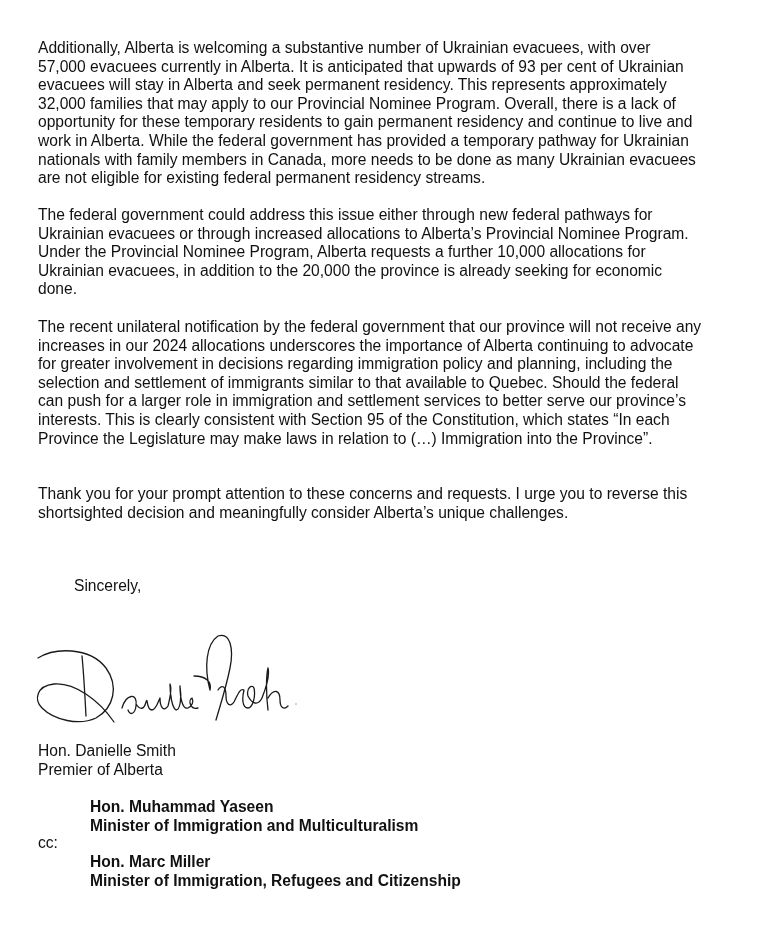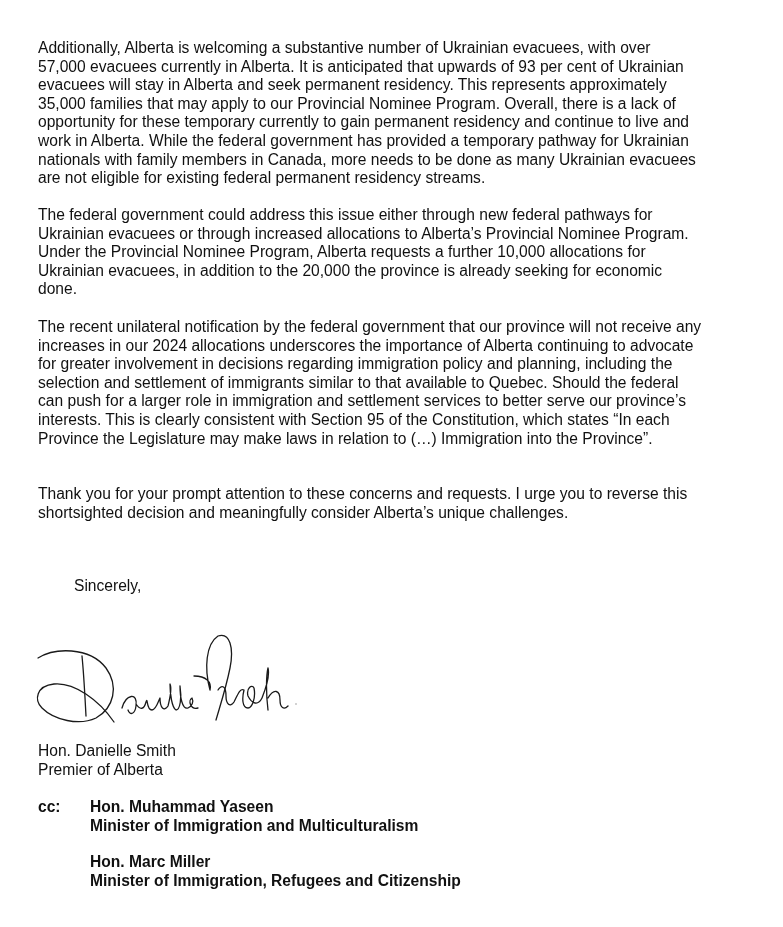--- a/index.html
+++ b/index.html
@@ -13,22 +13,22 @@
   </style>
 </head>
 <body>
 
 <div class="page">
 
   <div class="text" style="top:39px;">
     <span class="line">Additionally, Alberta is welcoming a substantive number of Ukrainian evacuees, with over</span>
     <span class="line">57,000 evacuees currently in Alberta. It is anticipated that upwards of 93 per cent of Ukrainian</span>
     <span class="line">evacuees will stay in Alberta and seek permanent residency. This represents approximately</span>
-    <span class="line">35,000 families that may apply to our Provincial Nominee Program. Overall, there is a lack of</span>
-    <span class="line">opportunity for these temporary currently to gain permanent residency and continue to live and</span>
+    <span class="line">32,000 families that may apply to our Provincial Nominee Program. Overall, there is a lack of</span>
+    <span class="line">opportunity for these temporary residents to gain permanent residency and continue to live and</span>
     <span class="line">work in Alberta. While the federal government has provided a temporary pathway for Ukrainian</span>
     <span class="line">nationals with family members in Canada, more needs to be done as many Ukrainian evacuees</span>
     <span class="line">are not eligible for existing federal permanent residency streams.</span>
   </div>
 
   <div class="text" style="top:206px;">
     <span class="line">The federal government could address this issue either through new federal pathways for</span>
     <span class="line">Ukrainian evacuees or through increased allocations to Alberta’s Provincial Nominee Program.</span>
     <span class="line">Under the Provincial Nominee Program, Alberta requests a further 10,000 allocations for</span>
     <span class="line">Ukrainian evacuees, in addition to the 20,000 the province is already seeking for economic</span>
@@ -61,21 +61,21 @@
       <path d="M184,62 C188,56 192,58 192,68 C192,76 196,80 200,74 C204,66 206,60 210,62 C208,70 208,80 214,80 C218,80 222,70 220,60 C218,56 212,60 214,68 C218,76 224,78 228,70 M228,70 C232,60 236,48 234,40 C232,48 232,66 234,82 M234,70 C240,60 246,62 246,72 C246,80 250,82 254,78"></path>
       <circle cx="262" cy="76" r="0.8" fill="#999" stroke="none"></circle>
     </g>
   </svg>
 
   <div class="text" style="top:742px;">
     <span class="line">Hon. Danielle Smith</span>
     <span class="line">Premier of Alberta</span>
   </div>
 
-  <div class="cc-label" style="top:798px;font-weight:bold;">cc:</div>
+  <div class="cc-label" style="top:834px;">cc:</div>
 
   <div class="cc-block" style="top:798px;">
     <span class="line">Hon. Muhammad Yaseen</span>
     <span class="line">Minister of Immigration and Multiculturalism</span>
   </div>
 
   <div class="cc-block" style="top:853px;">
     <span class="line">Hon. Marc Miller</span>
     <span class="line">Minister of Immigration, Refugees and Citizenship</span>
   </div>

